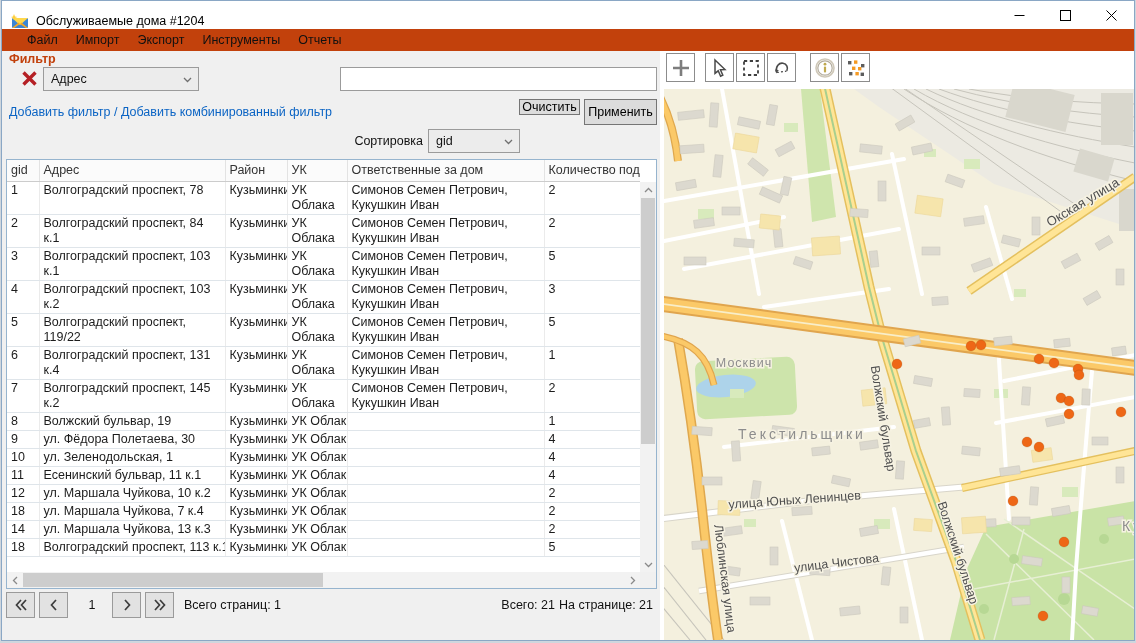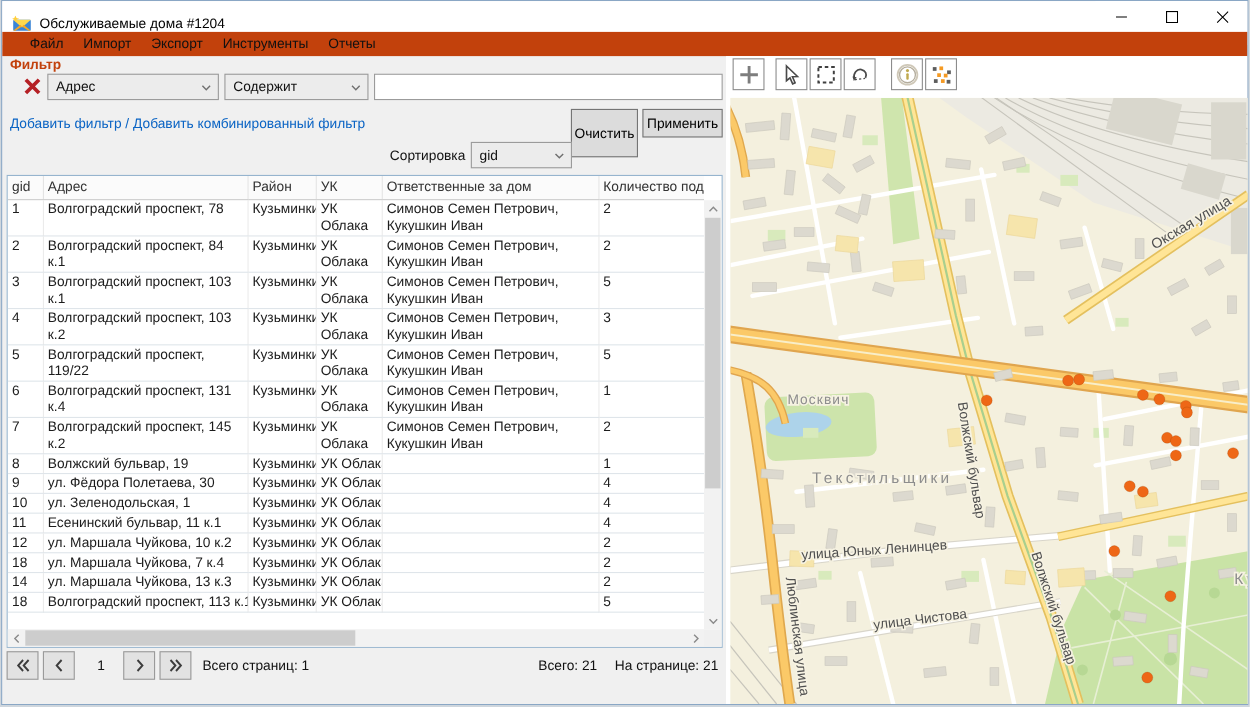--- a/index.html
+++ b/index.html
@@ -24,21 +24,21 @@
   .filter-x{position:absolute;left:19px;top:69px;width:17px;height:17px;}
   .combo{position:absolute;height:24px;background:#ececec;border:1px solid #9b9b9b;display:flex;align-items:center;padding:0 20px 0 7px;color:#111;}
   .combo .chev{position:absolute;right:6px;top:9px;}
   #combo-field{left:41px;top:66px;width:156px;}
   #combo-op{left:202px;top:66px;width:131px;}
   .filter-input{position:absolute;left:338px;top:66px;width:317px;height:24px;border:1px solid #9b9b9b;background:#fff;font:inherit;padding:0 6px;outline:none;}
   .links{position:absolute;left:7px;top:104px;color:#0b64c4;}
   .links span{cursor:pointer;}
   .btn{display:flex;align-items:center;justify-content:center;background:#dcdcdc;border:1px solid #757575;color:#000;white-space:nowrap;}
   .btn.disabled{background:#f2f2f2;border-color:#c9c9c9;color:#a2a2a2;}
-  #btn-clear{position:absolute;left:517px;top:98px;width:61px;height:44px;}
+  #btn-clear{position:absolute;left:517px;top:98px;width:61px;height:16px;}
   #btn-apply{position:absolute;left:582px;top:98px;width:73px;height:26px;}
   .sort-label{position:absolute;left:350px;top:133px;width:71px;text-align:right;color:#111;}
   #combo-sort{left:426px;top:128px;width:92px;}
   #combo-dir{left:527px;top:128px;width:128px;}
   
   .grid{position:absolute;left:4px;top:158px;width:651px;height:430px;border:1px solid #96b4ce;background:#fff;}
   .tablewrap{position:absolute;left:0;top:0;right:16px;bottom:16px;overflow:hidden;}
   .grid table{border-collapse:collapse;table-layout:fixed;width:633px;}
   .grid th{height:21px;font-weight:normal;text-align:left;padding:1px 4px;border-right:1px solid #e3e3e3;border-bottom:1px solid #cccccc;background:#fbfbfb;color:#333;white-space:nowrap;overflow:hidden;font-size:12.5px;}
   .grid td{padding:1px 4px;border-right:1px solid #ebebeb;border-bottom:1px solid #dfe5ea;vertical-align:top;overflow:hidden;line-height:15px;font-size:12.5px;color:#1c1c1c;}
@@ -52,21 +52,21 @@
   .sarrow{position:absolute;display:flex;align-items:center;justify-content:center;}
   .sarrow.up{top:0;left:0;right:0;height:15px;}
   .sarrow.down{bottom:0;left:0;right:0;height:15px;}
   .sarrow.left{left:0;top:0;bottom:0;width:15px;}
   .sarrow.right{right:0;top:0;bottom:0;width:15px;}
   
   .pager{position:absolute;left:4px;top:591px;height:26px;display:flex;align-items:center;}
   .pbtn{width:29px;height:26px;background:#e2e2e2;border:1px solid #9a9a9a;margin-right:4px;display:flex;align-items:center;justify-content:center;}
   .page-num{width:40px;text-align:center;color:#111;}
   .pages-total{margin-left:6px;color:#111;}
-  .totals{position:absolute;right:481px;top:597px;display:flex;gap:16px;color:#111;}
+  .totals{position:absolute;right:481px;top:597px;display:flex;gap:4px;color:#111;}
   .actions{position:absolute;right:479px;top:613px;display:flex;gap:5px;height:25px;}
   .actions .btn{padding:0 10px;height:25px;}
   
   .map-panel{position:absolute;left:658px;top:50px;right:0;bottom:0;background:#fff;}
   .map-toolbar{position:absolute;left:0;top:2px;height:30px;}
   .tool-btn{position:absolute;top:0;width:29px;height:29px;border:1px solid #8c8c8c;background:#fff;display:flex;align-items:center;justify-content:center;}
   .map-wrap{position:absolute;left:4px;top:38px;width:471px;height:551px;overflow:hidden;background:#f4f0de;}
   #map-svg text{font-family:"Liberation Sans",sans-serif;}
 </style>
 </head>
@@ -109,26 +109,20 @@
     <span class="menu-item">Инструменты</span>
     <span class="menu-item">Отчеты</span>
   </div>
 
   <div class="filter-label">Фильтр</div>
   <svg class="filter-x" viewBox="0 0 17 17">
     <path d="M2.5,2.5 L14.5,14.5 M14.5,2.5 L2.5,14.5" stroke="#b52025" stroke-width="3.4"></path>
   </svg>
   <div class="combo" id="combo-field">
     <span>Адрес</span>
-    <svg class="chev" width="9" height="6" viewBox="0 0 9 6">
-        <polyline points="1,1 4.5,4.5 8,1" fill="none" stroke="#707070" stroke-width="1.3"></polyline>
-      </svg>
-  </div>
-  <div class="combo" id="combo-op">
-    <span>Содержит</span>
     <svg class="chev" width="9" height="6" viewBox="0 0 9 6">
         <polyline points="1,1 4.5,4.5 8,1" fill="none" stroke="#707070" stroke-width="1.3"></polyline>
       </svg>
   </div>
   <input class="filter-input" value="" style="">
 
   <div class="links">
     <span>Добавить фильтр</span><span> / </span><span>Добавить комбинированный фильтр</span>
   </div>
   <div class="btn" id="btn-clear">Очистить</div>

